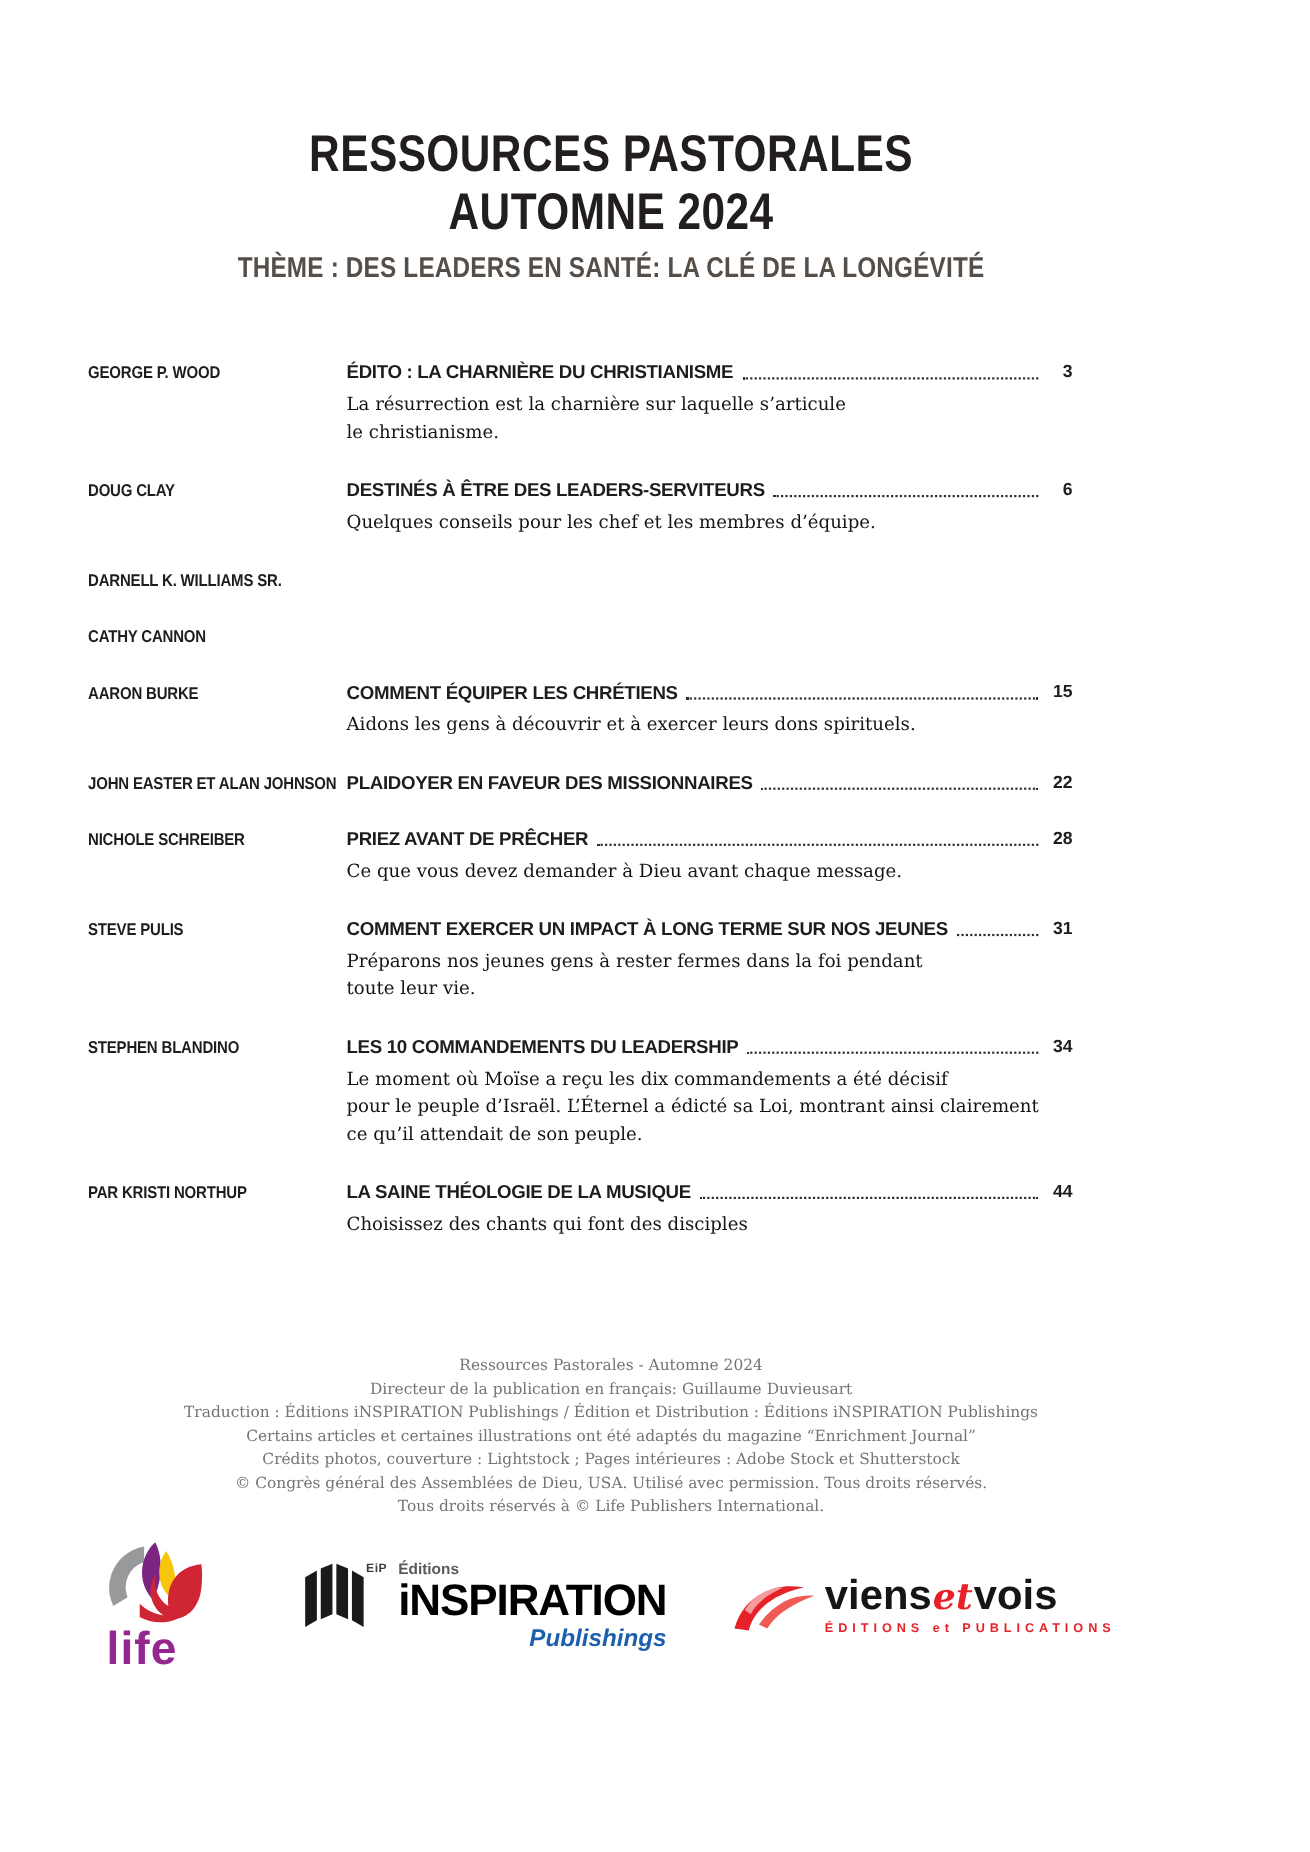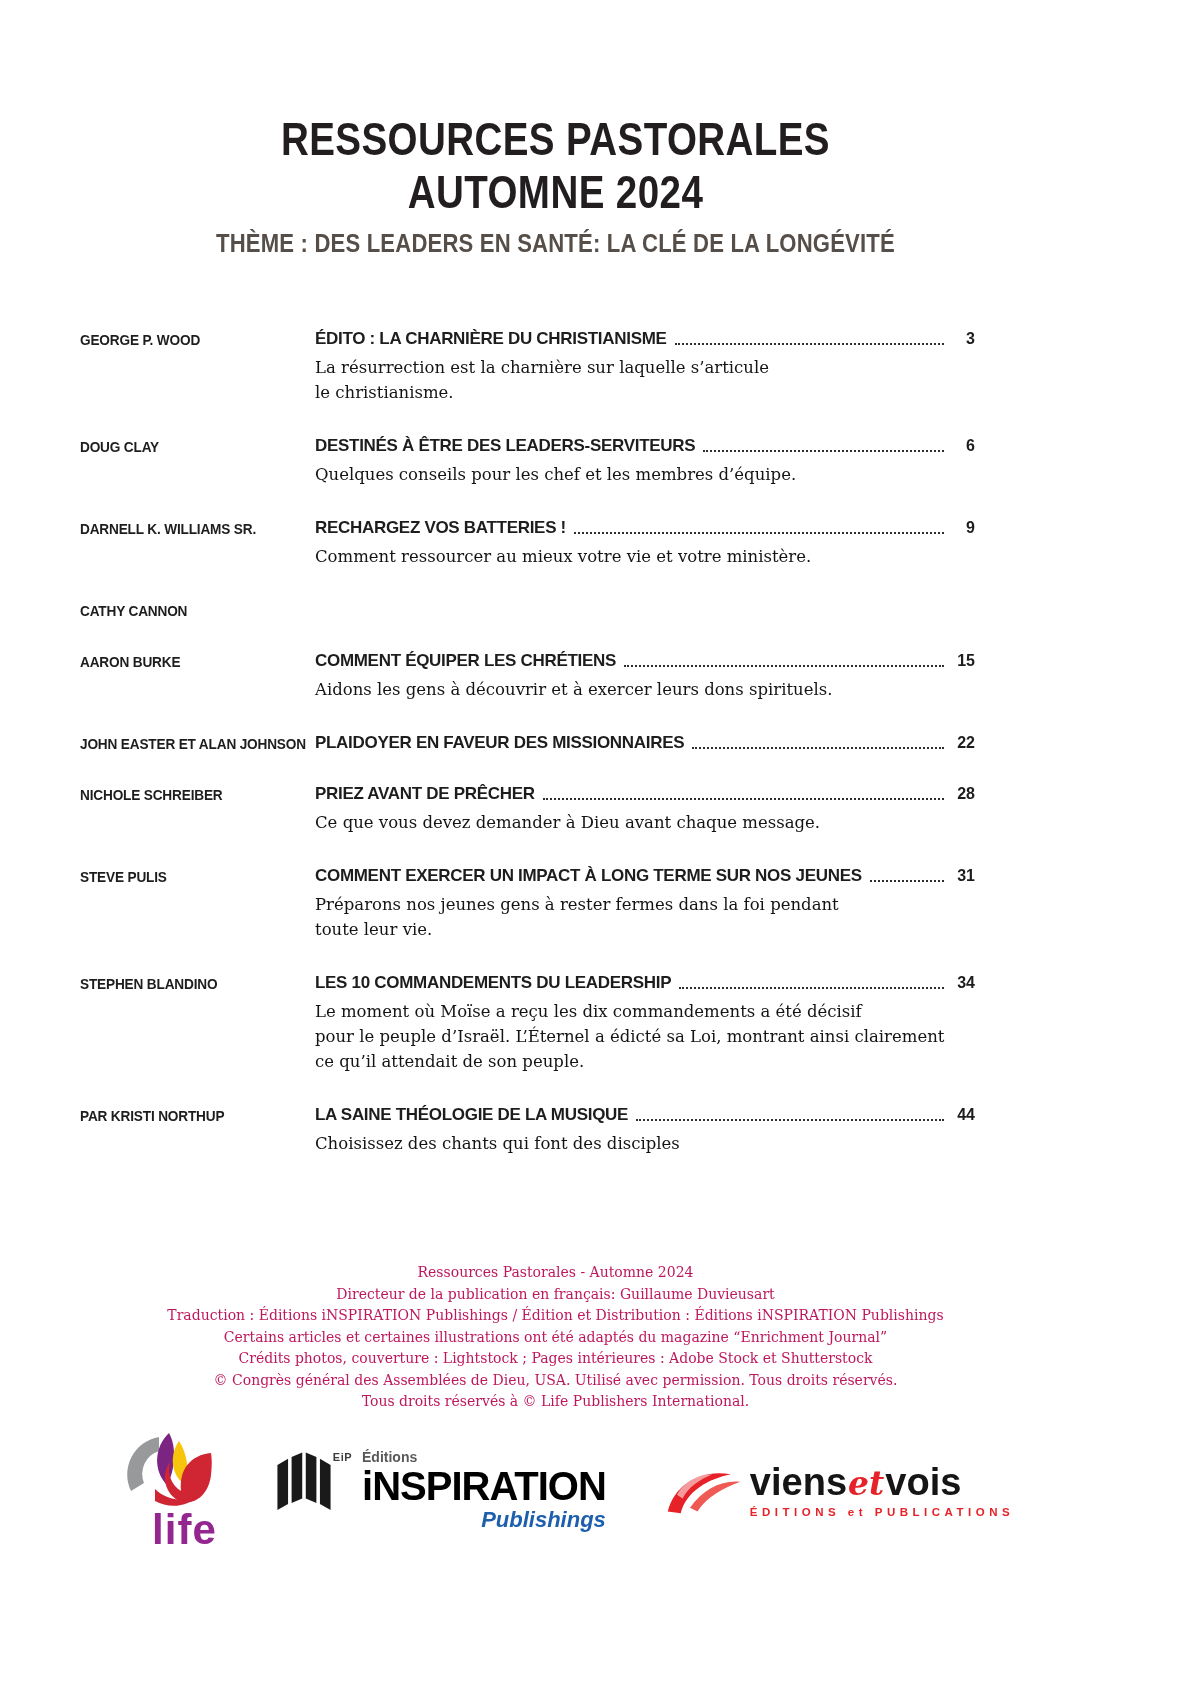--- a/index.html
+++ b/index.html
@@ -43,28 +43,28 @@
   }
   .toc-desc {
     font-family:"DejaVu Serif","Liberation Serif",serif;
     font-size:16.5px; line-height:25px; color:#141414;
     white-space:pre-line; margin-top:6px; max-width:660px;
   }
   
   .colophon {
     margin-top:106px; text-align:center;
     font-family:"DejaVu Serif","Liberation Serif",serif;
-    font-size:14px; line-height:21.5px; color:#be185d;
+    font-size:14px; line-height:21.5px; color:#737373;
   }
   
   .logos {
     margin-top:18px; display:flex; justify-content:center;
     align-items:center; gap:58px;
   }
-  .logo-life { display:flex; flex-direction:column; align-items:flex-end; width:120px; }
+  .logo-life { display:flex; flex-direction:column; align-items:flex-start; width:120px; }
   .life-word {
     font-size:42px; font-weight:700; color:#93278f; letter-spacing:1px;
     line-height:1; margin-top:-4px;
   }
   .logo-inspiration { display:flex; align-items:flex-start; gap:10px; }
   .insp-book { display:flex; align-items:flex-start; }
   .insp-eip { font-size:11px; font-weight:700; color:#3c3c3c; margin-top:2px; letter-spacing:.5px; }
   .insp-editions { font-size:14px; color:#58595b; font-weight:700; }
   .insp-name { font-size:40px; font-weight:800; color:#000000; letter-spacing:-1px; line-height:1.05; }
   .insp-sub { font-size:22px; font-style:italic; font-weight:700; color:#1d5fad; text-align:right; margin-top:0; }
@@ -111,28 +111,20 @@
           <span class="toc-title">DESTINÉS À ÊTRE DES LEADERS-SERVITEURS</span>
           <span class="toc-leader"></span>
           <span class="toc-page">6</span>
         </div>
         <div class="toc-desc">Quelques conseils pour les chef et les membres d’équipe.</div>
       </div>
     </section>
 
     <section class="toc-entry">
       <div class="toc-author">DARNELL K. WILLIAMS SR.</div>
-      <div class="toc-right">
-        <div class="toc-title-row">
-          <span class="toc-title">RECHARGEZ VOS BATTERIES !</span>
-          <span class="toc-leader"></span>
-          <span class="toc-page">9</span>
-        </div>
-        <div class="toc-desc">Comment ressourcer au mieux votre vie et votre ministère.</div>
-      </div>
     </section>
 
     <section class="toc-entry">
       <div class="toc-author">CATHY CANNON</div>
     </section>
 
     <section class="toc-entry">
       <div class="toc-author">AARON BURKE</div>
       <div class="toc-right">
         <div class="toc-title-row">

